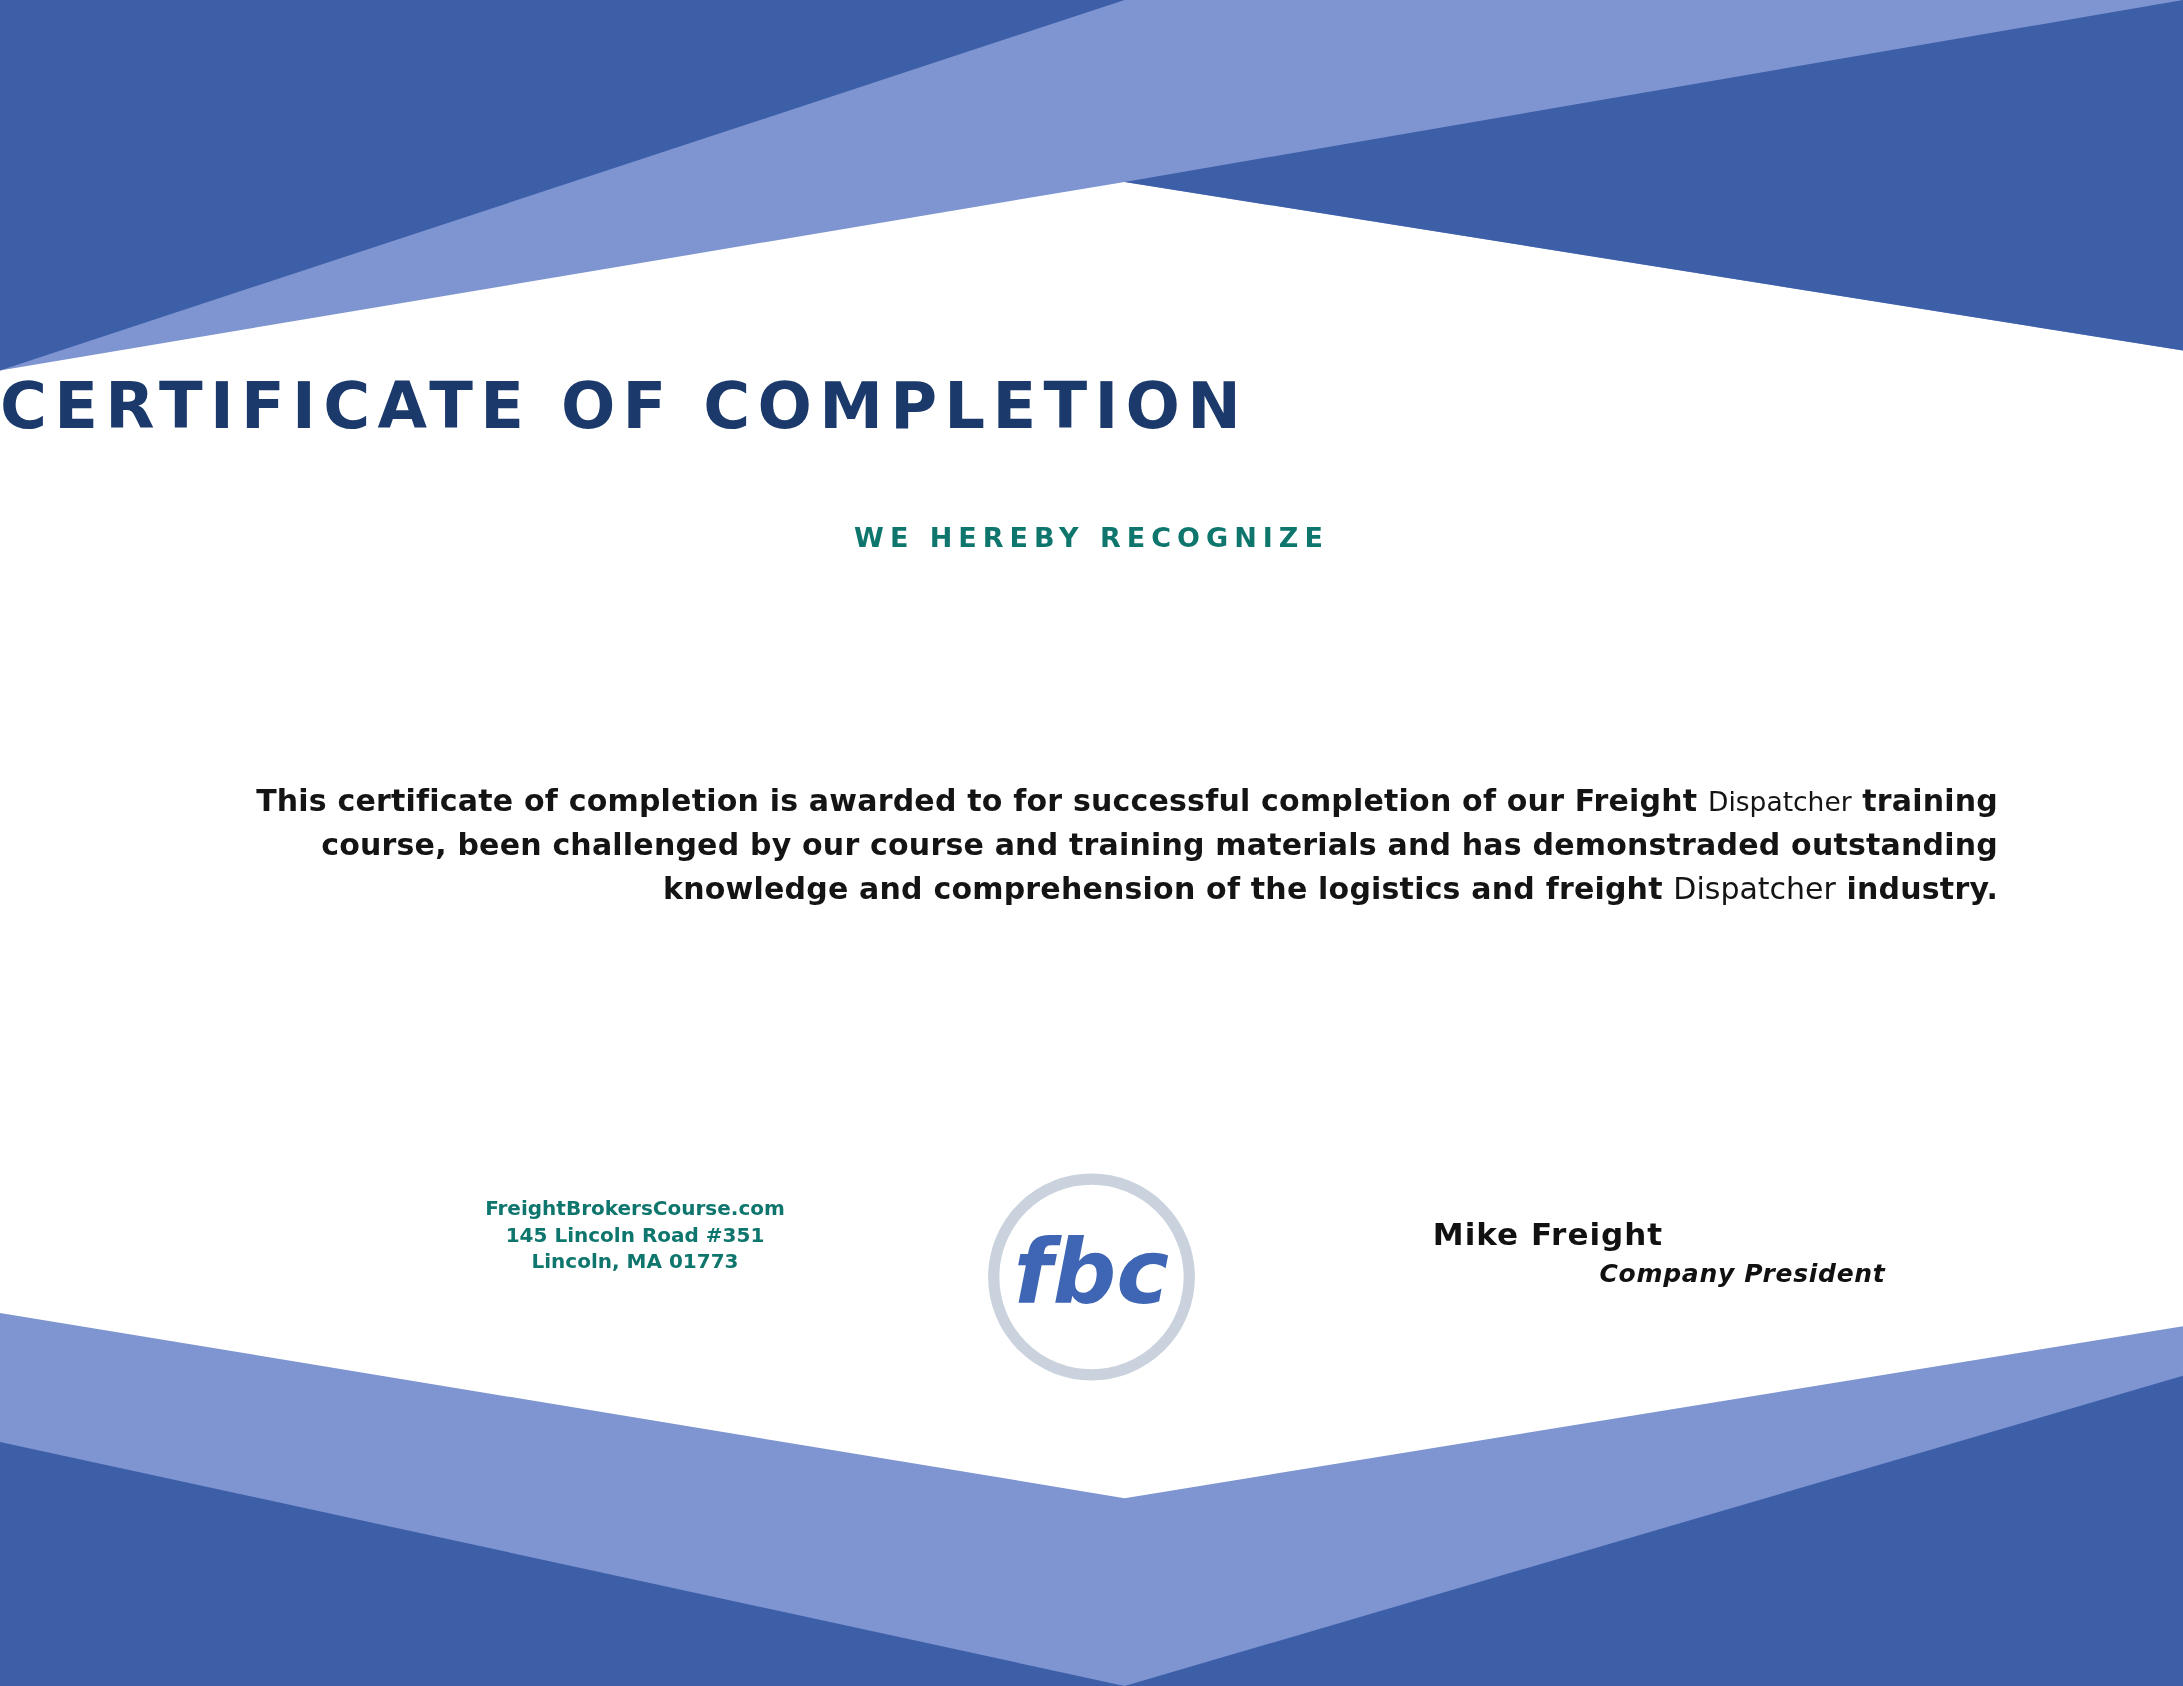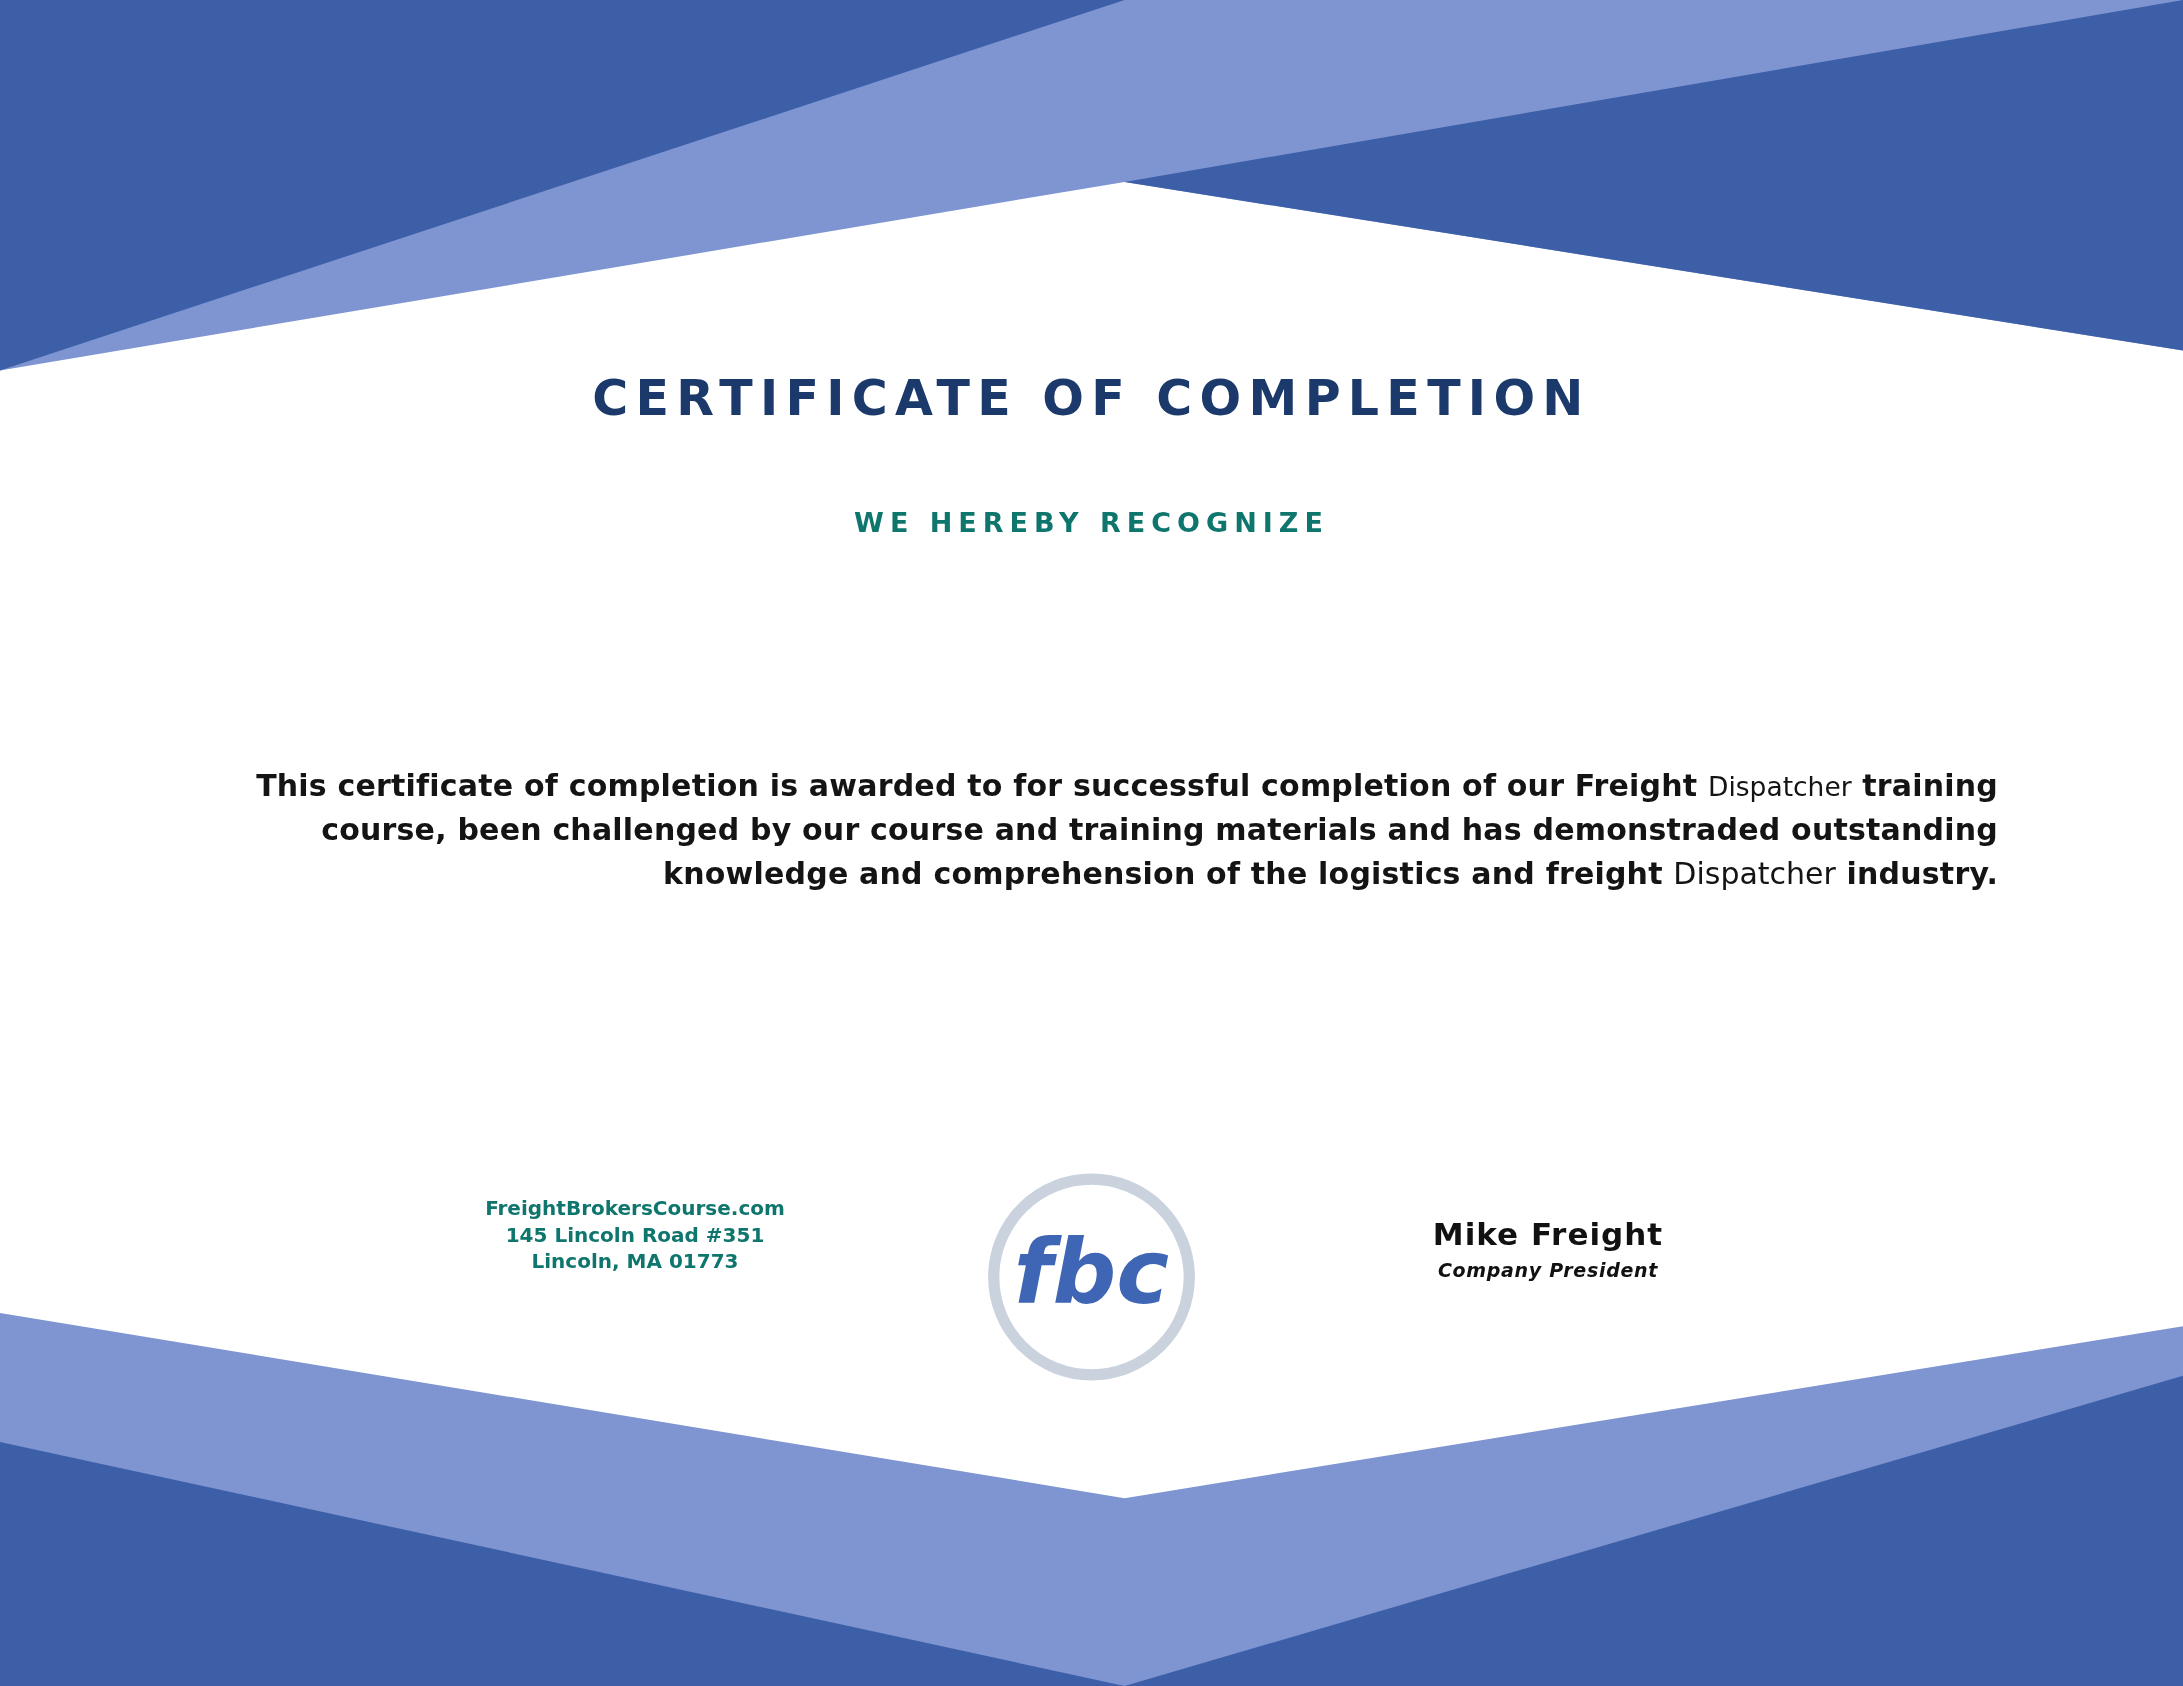--- a/index.html
+++ b/index.html
@@ -34,23 +34,22 @@
   
   .content {
     position: absolute;
     inset: 0;
     display: flex;
     flex-direction: column;
   }
 
   .title {
     margin-top: 374px;
-    text-align: center;
     color: #1b3a6b;
-    font-size: 49px;
+    font-size: 64px;
     font-weight: bold;
     letter-spacing: 7.3px;
     line-height: 1;
   }
 
   .subtitle {
     margin-top: 86px;
     text-align: center;
     color: #0f766e;
     font-size: 27px;
@@ -118,26 +117,27 @@
     padding-top: 54px;
     color: #111111;
   }
   .signer-name {
     font-size: 31px;
     font-weight: bold;
     letter-spacing: 1px;
     line-height: 1.25;
   }
   .signer-role {
-    font-size: 19px;
+    font-size: 25px;
     font-weight: bold;
     font-style: italic;
     letter-spacing: 0.7px;
     line-height: 1.3;
     margin-top: 4px;
+    text-align: right;
   }
 </style>
 </head>
 <body>
 
 <div class="certificate">
 
   <div class="bg-layer">
     <svg viewBox="0 0 3300 2549" preserveAspectRatio="none" xmlns="http://www.w3.org/2000/svg">
 

